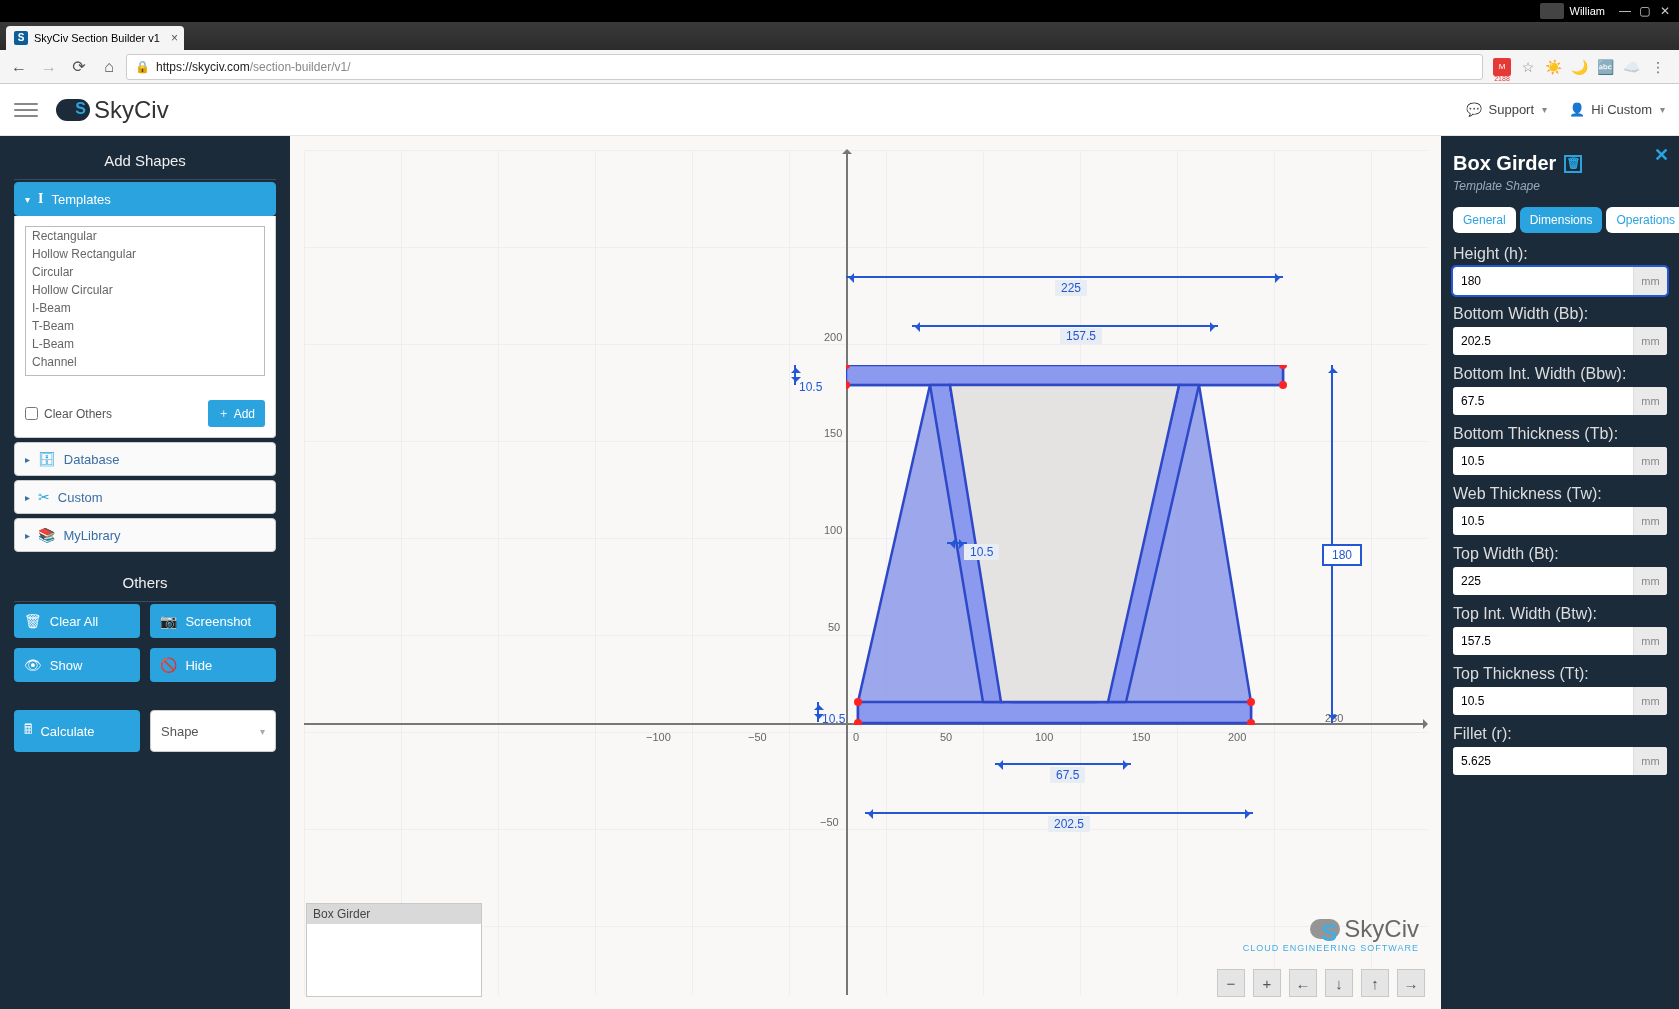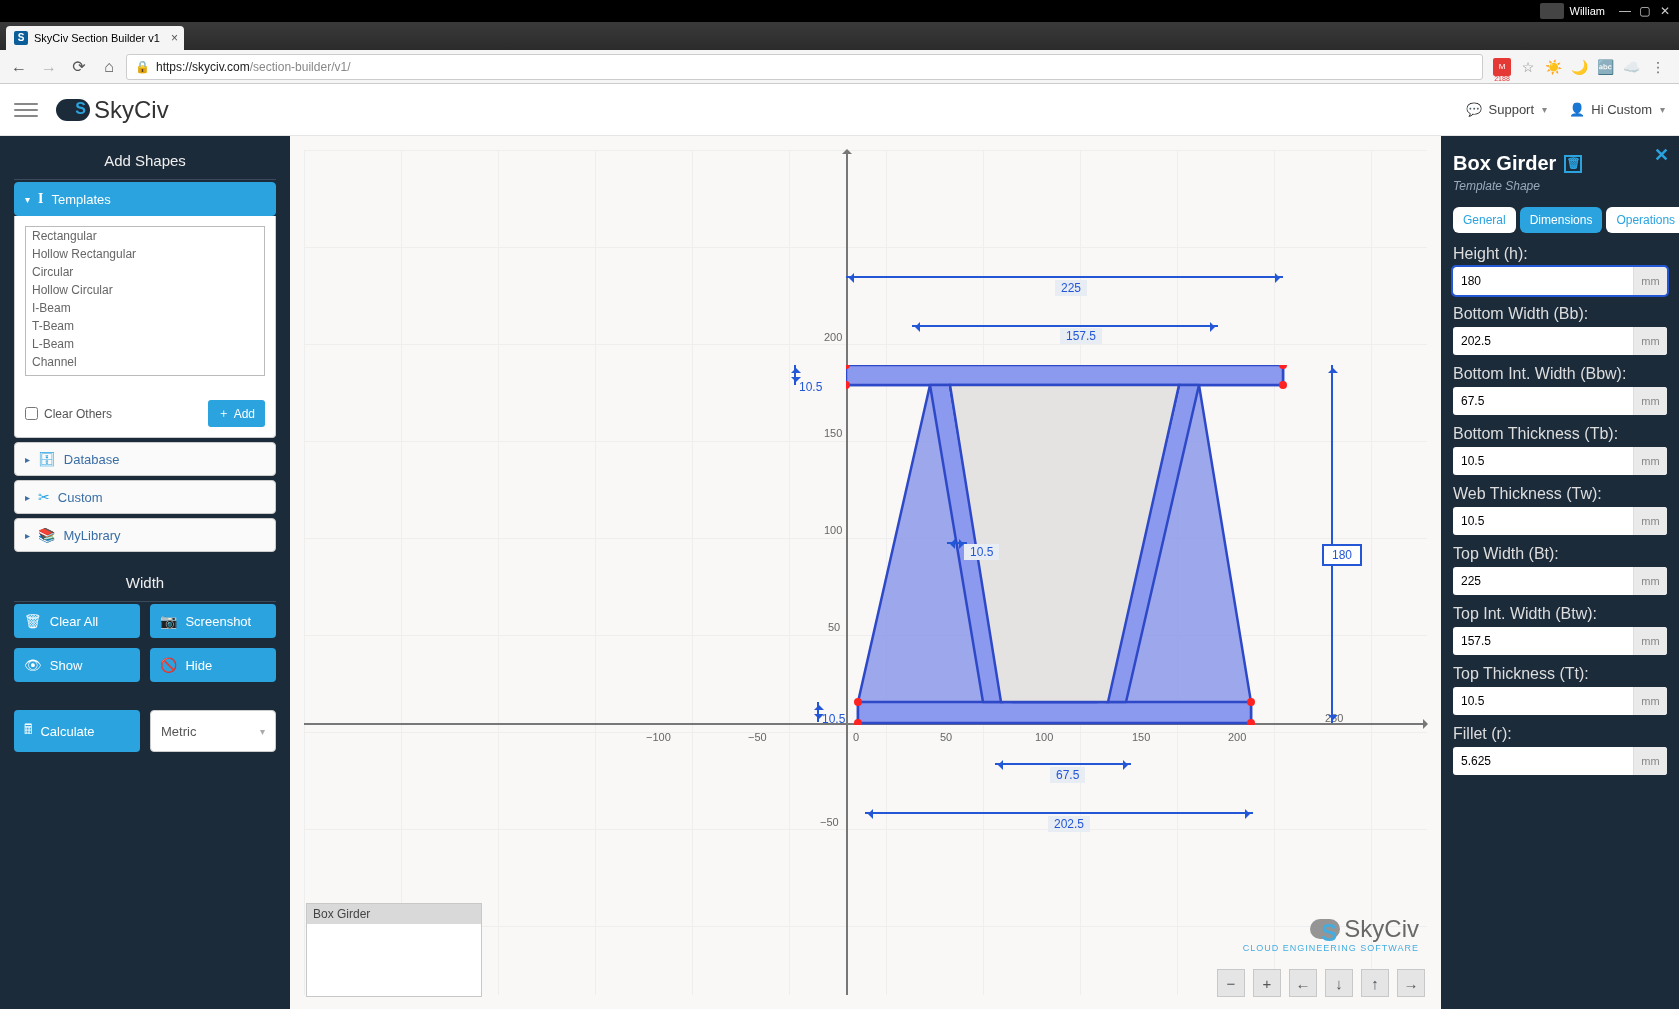--- a/index.html
+++ b/index.html
@@ -228,21 +228,21 @@
     </div>
       </div>
     <div class="accordion">
         <div class="acc-head">
       <span class="arrow">▸</span>
       <span class="icn" style="color:#2aa3df">📚</span>
       <span>MyLibrary</span>
     </div>
       </div>
 
-    <div class="panel-title" style="margin-top:18px">Width</div>
+    <div class="panel-title" style="margin-top:18px">Others</div>
     <div class="tool-grid">
       <button class="tool-btn">
           <span class="ic">🗑</span>
           <span>Clear All</span>
         </button>
       <button class="tool-btn">
           <span class="ic">📷</span>
           <span>Screenshot</span>
         </button>
       <button class="tool-btn">
@@ -253,21 +253,21 @@
           <span class="ic">🚫</span>
           <span>Hide</span>
         </button>
     </div>
     <div class="tool-grid" style="margin-top:28px">
       <button class="tool-btn full">
           <span class="ic">🖩</span>
           <span>Calculate</span>
         </button>
       <div class="metric-sel">
-        <span>Metric</span>
+        <span>Shape</span>
         <span style="font-size:10px;color:#aaa">▾</span>
       </div>
     </div>
   </div>
 
   <div class="canvas-wrap">
     <div class="grid"></div>
     <div class="axis-v"></div>
     <div class="axis-h"></div>
 

